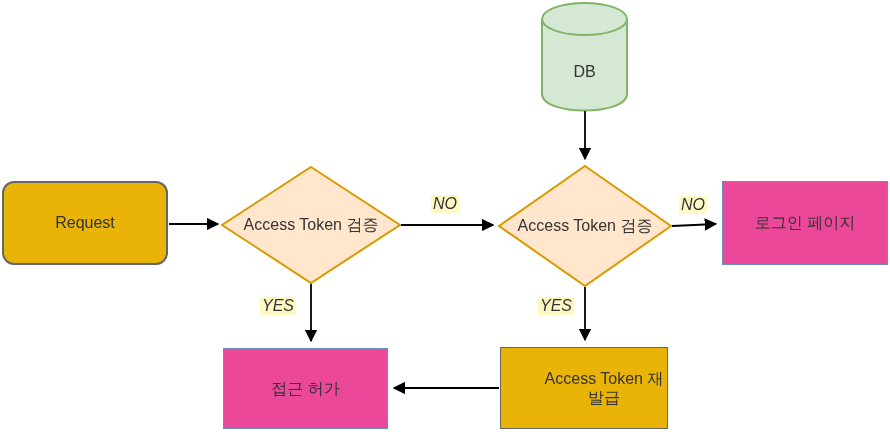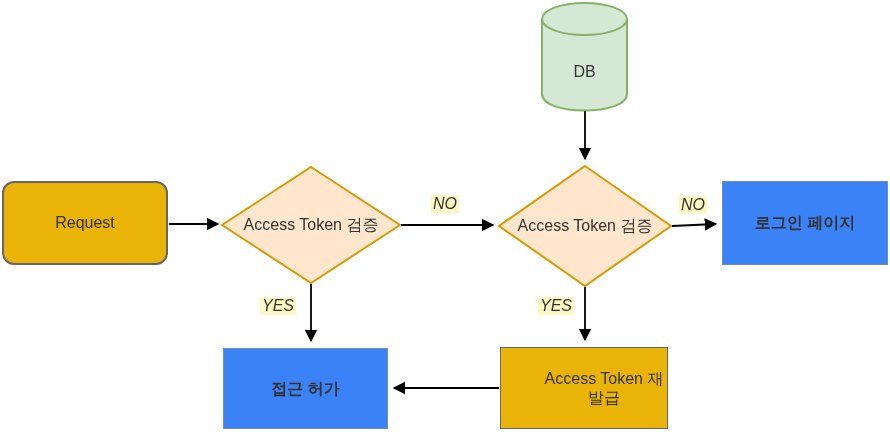--- a/index.html
+++ b/index.html
@@ -26,21 +26,21 @@
     display: flex;
     align-items: center;
     justify-content: center;
     font-size: 16px;
     color: #333333;
     text-align: center;
     line-height: 1.2;
   }
   .box     { border: 1.5px solid #666666; background: #eab308; }
   .rounded { border-radius: 12px; border-width: 2px; }
-  .result  { background: #3b82f6; border-color: #6c8ebf; font-weight: bold; }
+  .result  { background: #ec4899; border-color: #6c8ebf; }
 
   .shape-label {
     position: absolute;
     display: flex;
     align-items: center;
     justify-content: center;
     font-size: 16px;
     color: #333333;
     text-align: center;
     pointer-events: none;

